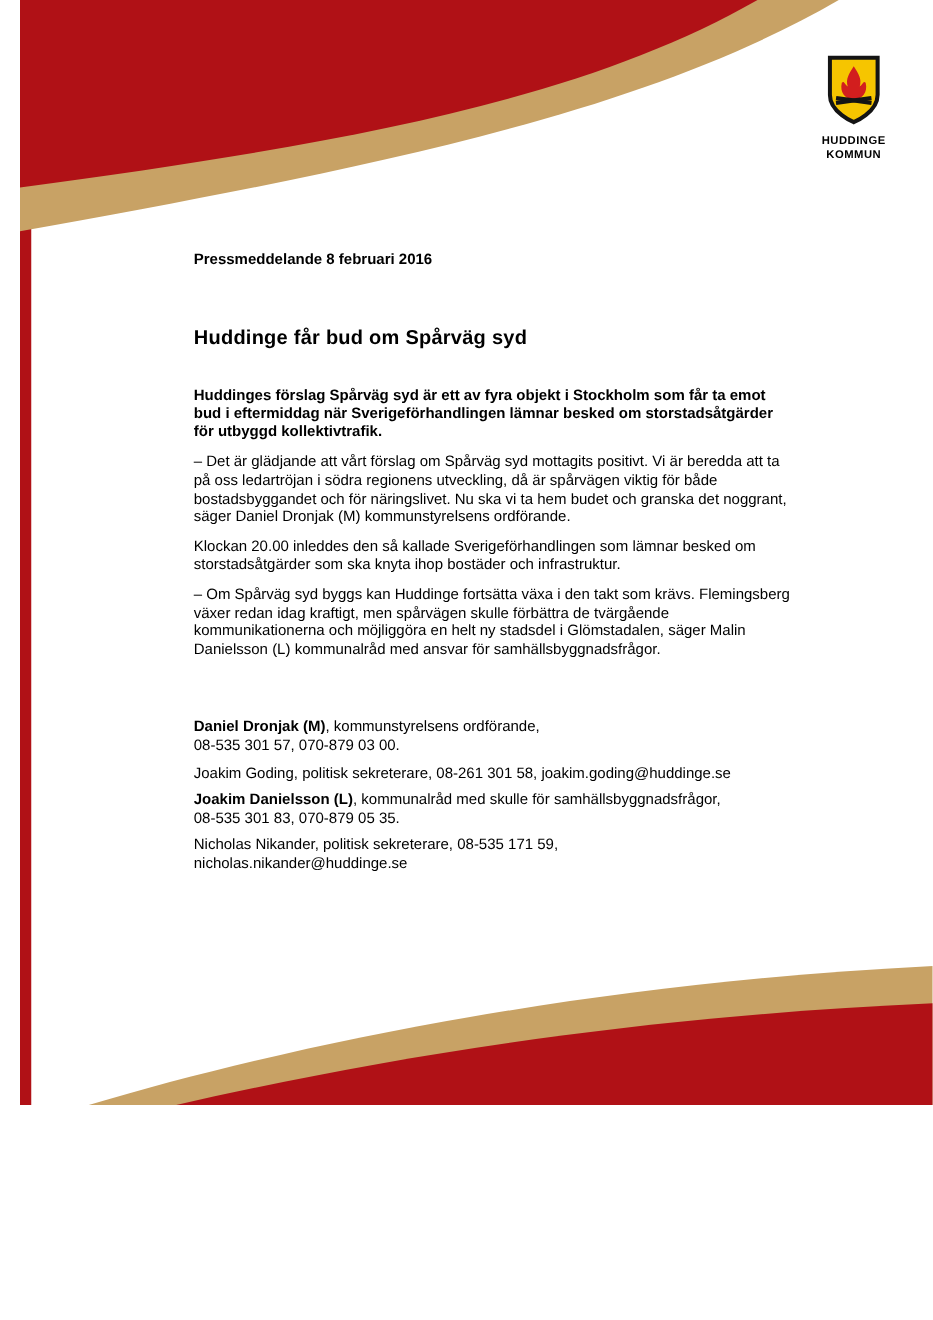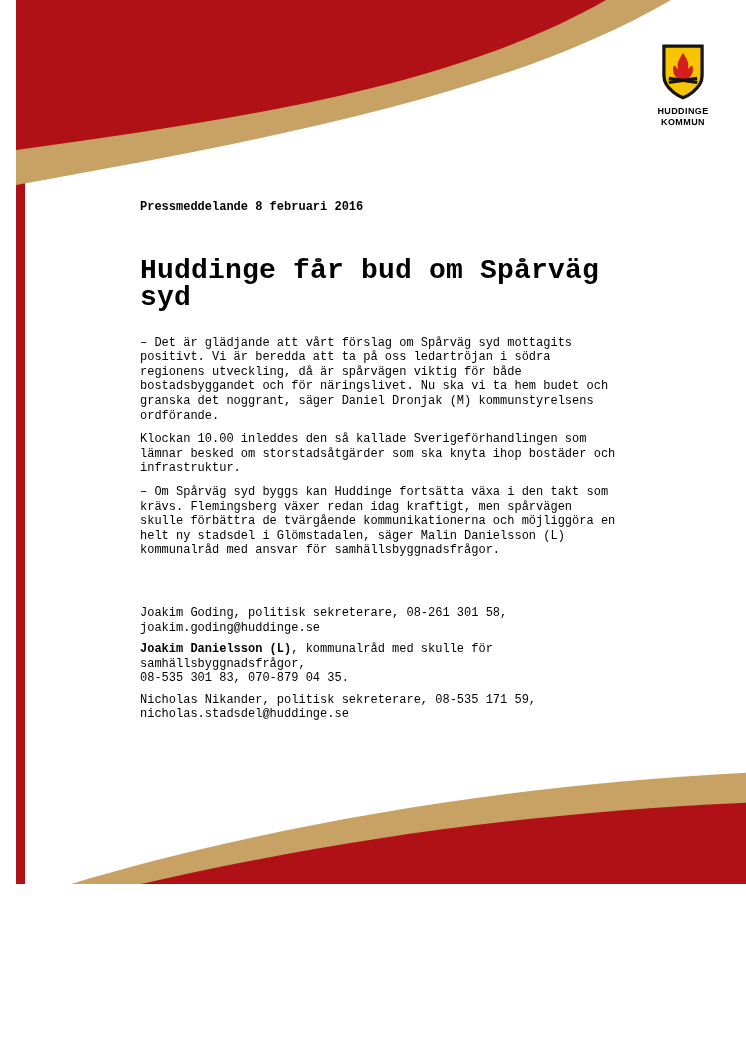--- a/index.html
+++ b/index.html
@@ -36,34 +36,33 @@
     margin-top: 2px;
     font-size: 9px;
     font-weight: bold;
     letter-spacing: 0.4px;
     line-height: 10.5px;
     color: #000;
   }
 
   .content {
     position: absolute;
-    left: 124px;
+    left: 139px;
     top: 200px;
     width: 482px;
     font-size: 12px;
     line-height: 14.6px;
-    font-family: Liberation Mono, monospace;
   }
   .dateline {
     font-weight: bold;
     font-size: 12px;
     margin: 0 0 42px 0;
   }
   h1.title {
-    font-size: 28px;
+    font-size: 16px;
     line-height: 27px;
     font-weight: bold;
     margin: 0 0 25px 0;
     letter-spacing: 0.2px;
   }
   p { margin: 0 0 9px 0; }
   p.lead { font-weight: bold; margin-bottom: 10px; }
 
   .contacts { margin-top: 48px; }
   .contact-heading { font-weight: bold; }
@@ -105,41 +104,44 @@
       <div>KOMMUN</div>
     </div>
   </div>
 
   <div class="content">
 
     <div class="dateline">Pressmeddelande 8 februari 2016</div>
 
     <h1 class="title">Huddinge får bud om Spårväg syd</h1>
 
+    <p class="lead">Huddinges förslag Spårväg syd är ett av fyra objekt i Stockholm som får ta emot bud i eftermiddag när Sverigeförhandlingen lämnar besked om storstadsåtgärder för utbyggd kollektivtrafik.</p>
 
     <p>– Det är glädjande att vårt förslag om Spårväg syd mottagits positivt. Vi är beredda att ta på oss ledartröjan i södra regionens utveckling, då är spårvägen viktig för både bostadsbyggandet och för näringslivet. Nu ska vi ta hem budet och granska det noggrant, säger Daniel Dronjak (M) kommunstyrelsens ordförande.</p>
-    <p>Klockan 10.00 inleddes den så kallade Sverigeförhandlingen som lämnar besked om storstadsåtgärder som ska knyta ihop bostäder och infrastruktur.</p>
+    <p>Klockan 20.00 inleddes den så kallade Sverigeförhandlingen som lämnar besked om storstadsåtgärder som ska knyta ihop bostäder och infrastruktur.</p>
     <p>– Om Spårväg syd byggs kan Huddinge fortsätta växa i den takt som krävs. Flemingsberg växer redan idag kraftigt, men spårvägen skulle förbättra de tvärgående kommunikationerna och möjliggöra en helt ny stadsdel i Glömstadalen, säger Malin Danielsson (L) kommunalråd med ansvar för samhällsbyggnadsfrågor.</p>
 
     <div class="contacts">
 
       <div class="contact-entry">
+        <div><span class="bold">Daniel Dronjak (M)</span><span>, kommunstyrelsens ordförande,</span></div>
+        <div>08-535 301 57, 070-879 03 00.</div>
       </div>
 
       <div class="contact-entry">
         <div><span class="bold"></span><span>Joakim Goding, politisk sekreterare, 08-261 301 58, joakim.goding@huddinge.se</span></div>
         <div></div>
       </div>
 
       <div class="contact-entry">
         <div><span class="bold">Joakim Danielsson (L)</span><span>, kommunalråd med skulle för samhällsbyggnadsfrågor,</span></div>
-        <div>08-535 301 83, 070-879 04 35.</div>
+        <div>08-535 301 83, 070-879 05 35.</div>
       </div>
 
       <div class="contact-entry">
         <div><span class="bold"></span><span>Nicholas Nikander, politisk sekreterare, 08-535 171 59,</span></div>
-        <div>nicholas.stadsdel@huddinge.se</div>
+        <div>nicholas.nikander@huddinge.se</div>
       </div>
     </div>
 
   </div>
 
 </div>
 
 </body></html>

